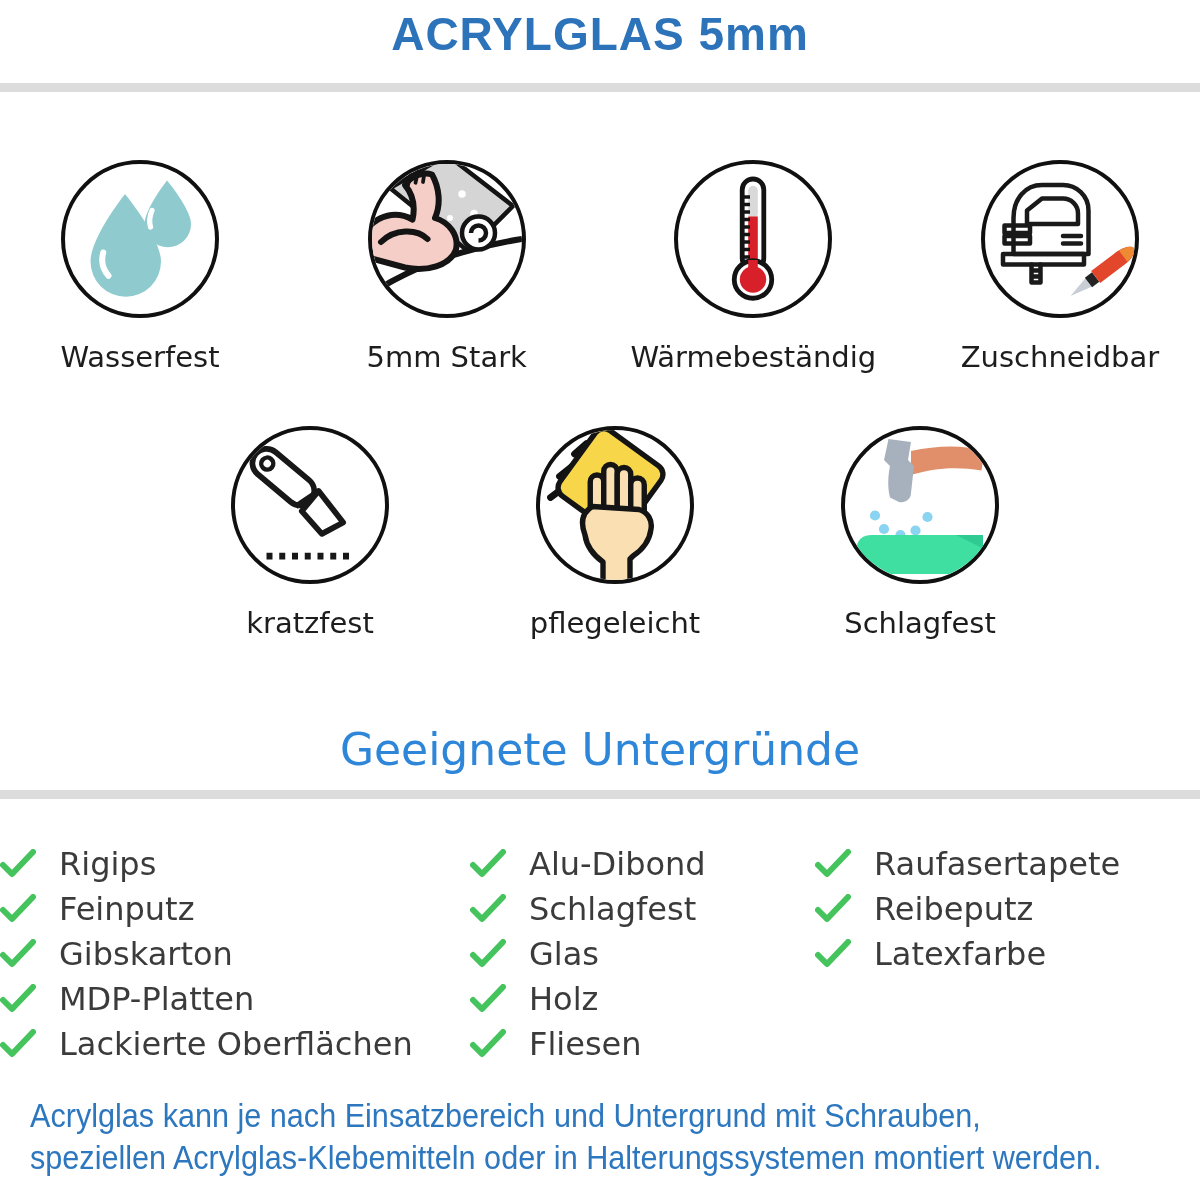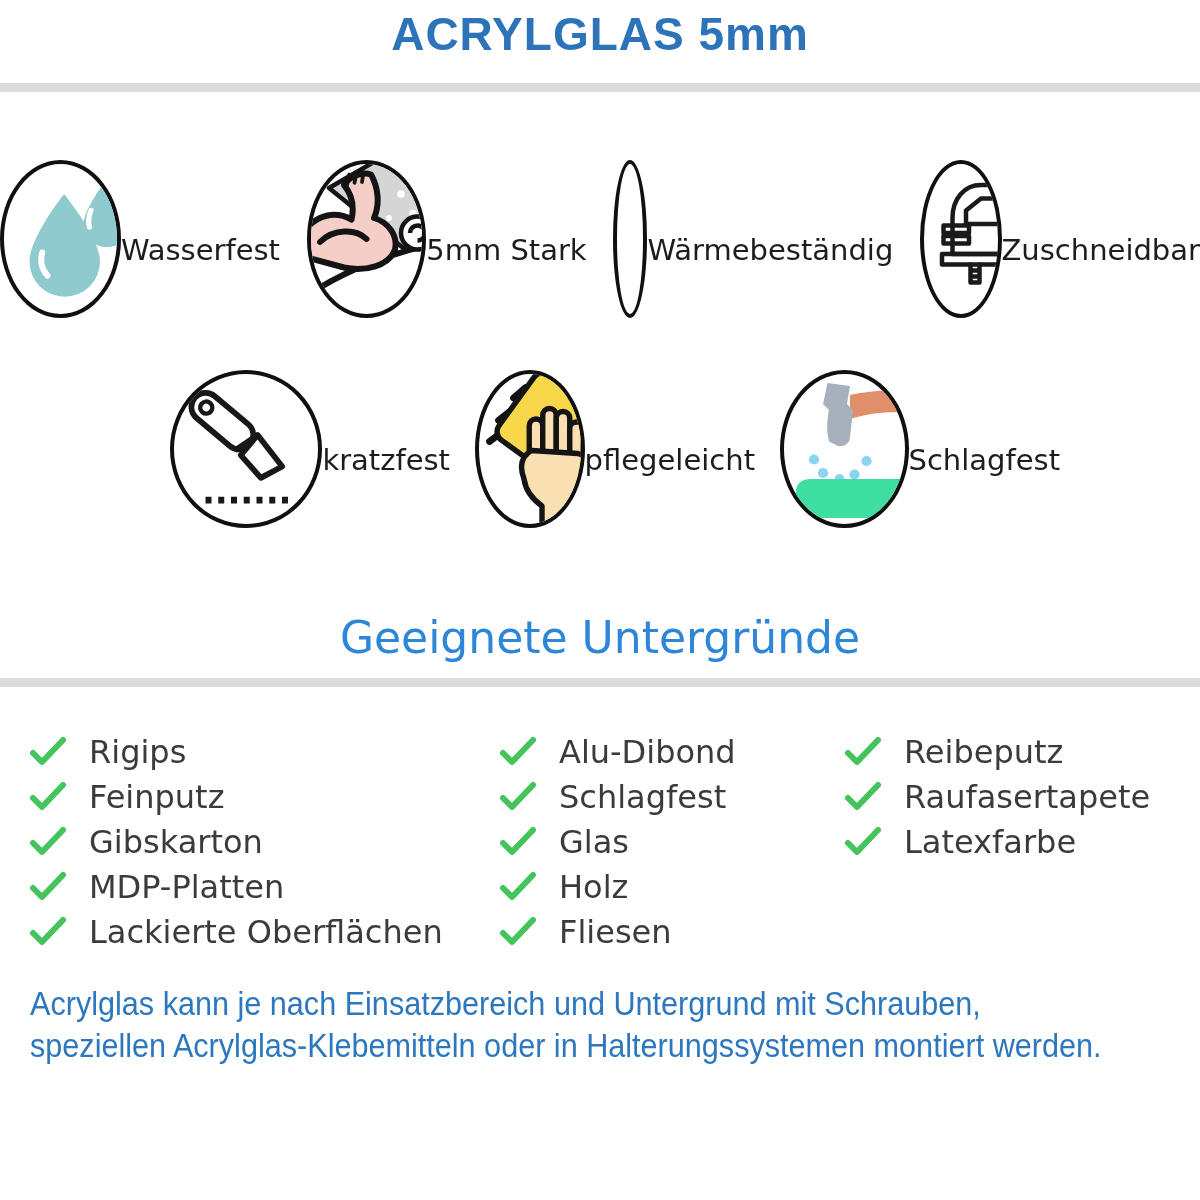--- a/index.html
+++ b/index.html
@@ -11,34 +11,34 @@
     text-align:center; padding-top:7px;
     font-family:"Liberation Sans", sans-serif;
     font-size:46px; font-weight:600; letter-spacing:1px;
     color:#2d73b9; line-height:54px;
   }
   .divider { height:9px; background:#dcdcdc; margin-top:22px; }
   .divider2 { height:9px; background:#dcdcdc; margin-top:14px; }
 
   .features-row1 { display:flex; justify-content:space-between; margin-top:68px; }
   .features-row2 { display:flex; justify-content:space-between; width:890px; margin:52px 0 0 170px; }
-  .feature { width:280px; display:flex; flex-direction:row; align-items:center; }
+  .feature { width:280px; display:flex; flex-direction:column; align-items:center; }
   .icon-circle {
     width:150px; height:150px; border:4.5px solid #101010;
     border-radius:50%; overflow:hidden; background:#fff;
   }
   .icon-circle svg { display:block; width:150px; height:150px; }
   .feature-label { margin-top:22px; font-size:29px; color:#1d1d1d; white-space:nowrap; }
 
   .section-title {
     margin-top:84px; text-align:center;
     font-size:44px; color:#2e86d8; line-height:52px;
   }
 
-  .substrates { display:flex; margin-top:42px; padding-left:30px; }
+  .substrates { display:flex; margin-top:42px; }
   .substrates ul { list-style:none; margin:0; padding:0; }
   .col-1 { width:470px; } .col-2 { width:345px;text-align:right; } .col-3 { flex:1; }
   .substrates li {
     display:flex; align-items:center; gap:23px;
     height:45px; font-size:32px; color:#3b3b3b; white-space:nowrap;
   }
   .check { flex:0 0 36px; }
 
   .footer {
     margin:28px 0 0 30px;
@@ -246,27 +246,27 @@
           <polyline points="3,16 12,25 33,3" fill="none" stroke="#45c35c" stroke-width="6" stroke-linecap="round" stroke-linejoin="round"></polyline>
         </svg>
         <span>Fliesen</span>
       </li>
   </ul>
   <ul class="col-3">
     <li>
         <svg class="check" width="36" height="30" viewBox="0 0 36 30">
           <polyline points="3,16 12,25 33,3" fill="none" stroke="#45c35c" stroke-width="6" stroke-linecap="round" stroke-linejoin="round"></polyline>
         </svg>
+        <span>Raufasertapete</span>
+      </li>
+    <li>
+        <svg class="check" width="36" height="30" viewBox="0 0 36 30">
+          <polyline points="3,16 12,25 33,3" fill="none" stroke="#45c35c" stroke-width="6" stroke-linecap="round" stroke-linejoin="round"></polyline>
+        </svg>
         <span>Reibeputz</span>
-      </li>
-    <li>
-        <svg class="check" width="36" height="30" viewBox="0 0 36 30">
-          <polyline points="3,16 12,25 33,3" fill="none" stroke="#45c35c" stroke-width="6" stroke-linecap="round" stroke-linejoin="round"></polyline>
-        </svg>
-        <span>Raufasertapete</span>
       </li>
     <li>
         <svg class="check" width="36" height="30" viewBox="0 0 36 30">
           <polyline points="3,16 12,25 33,3" fill="none" stroke="#45c35c" stroke-width="6" stroke-linecap="round" stroke-linejoin="round"></polyline>
         </svg>
         <span>Latexfarbe</span>
       </li>
   </ul>
 </div>
 

